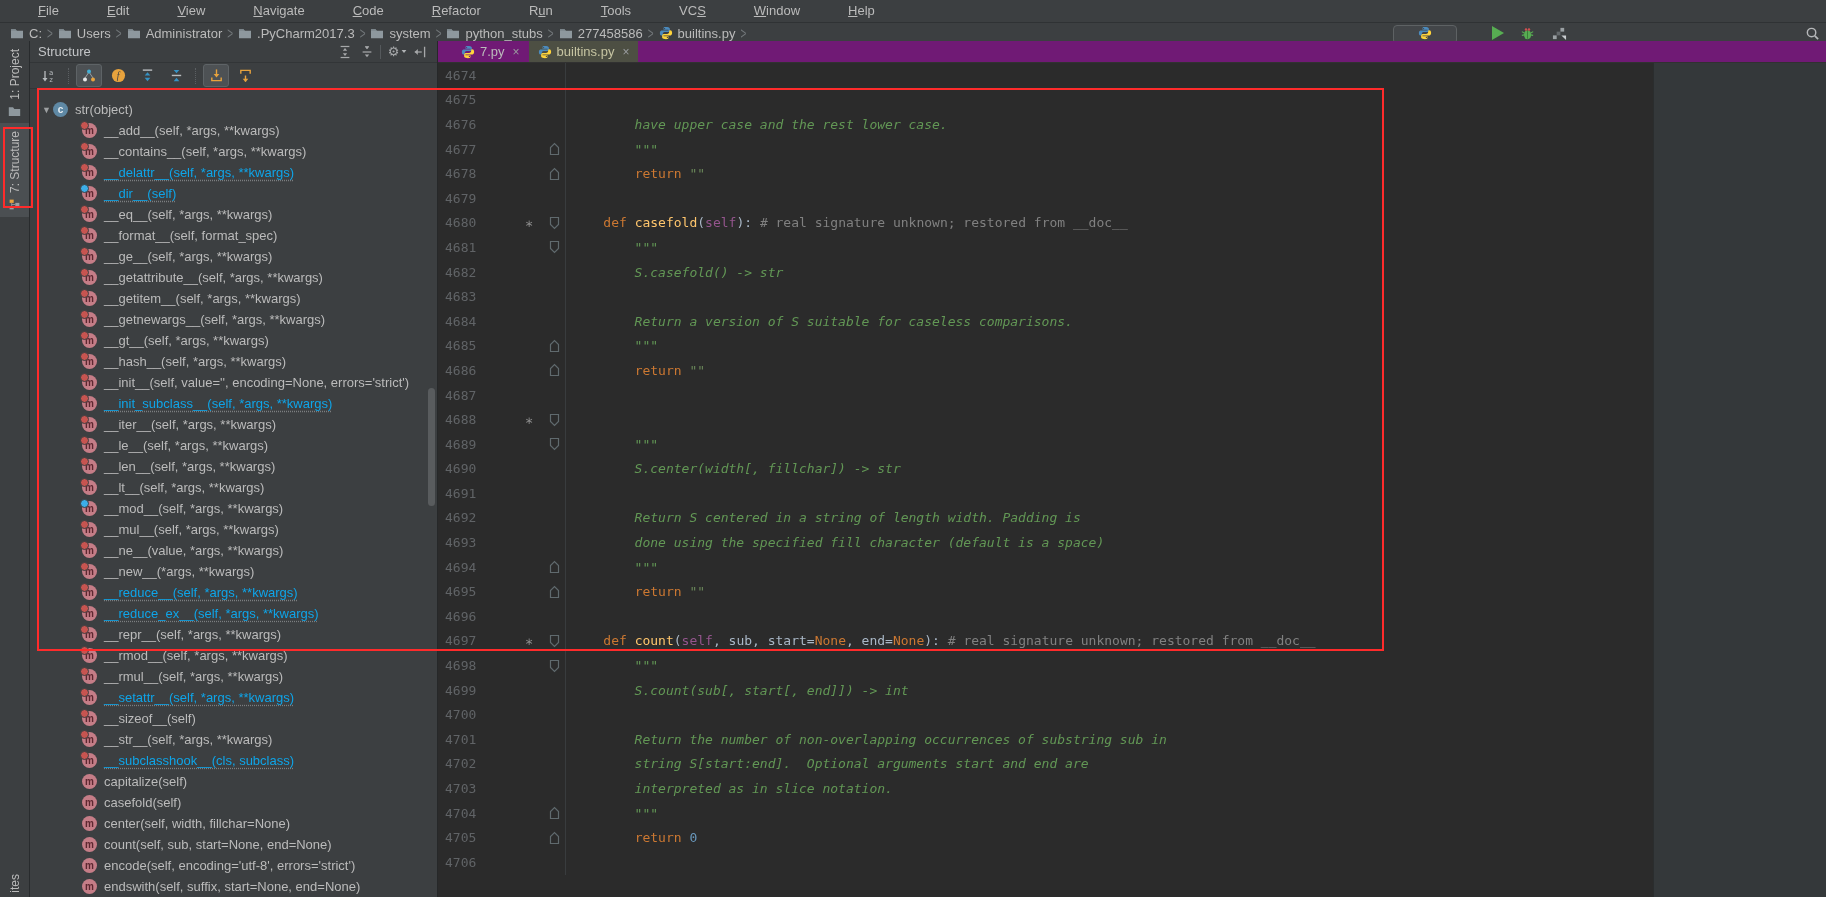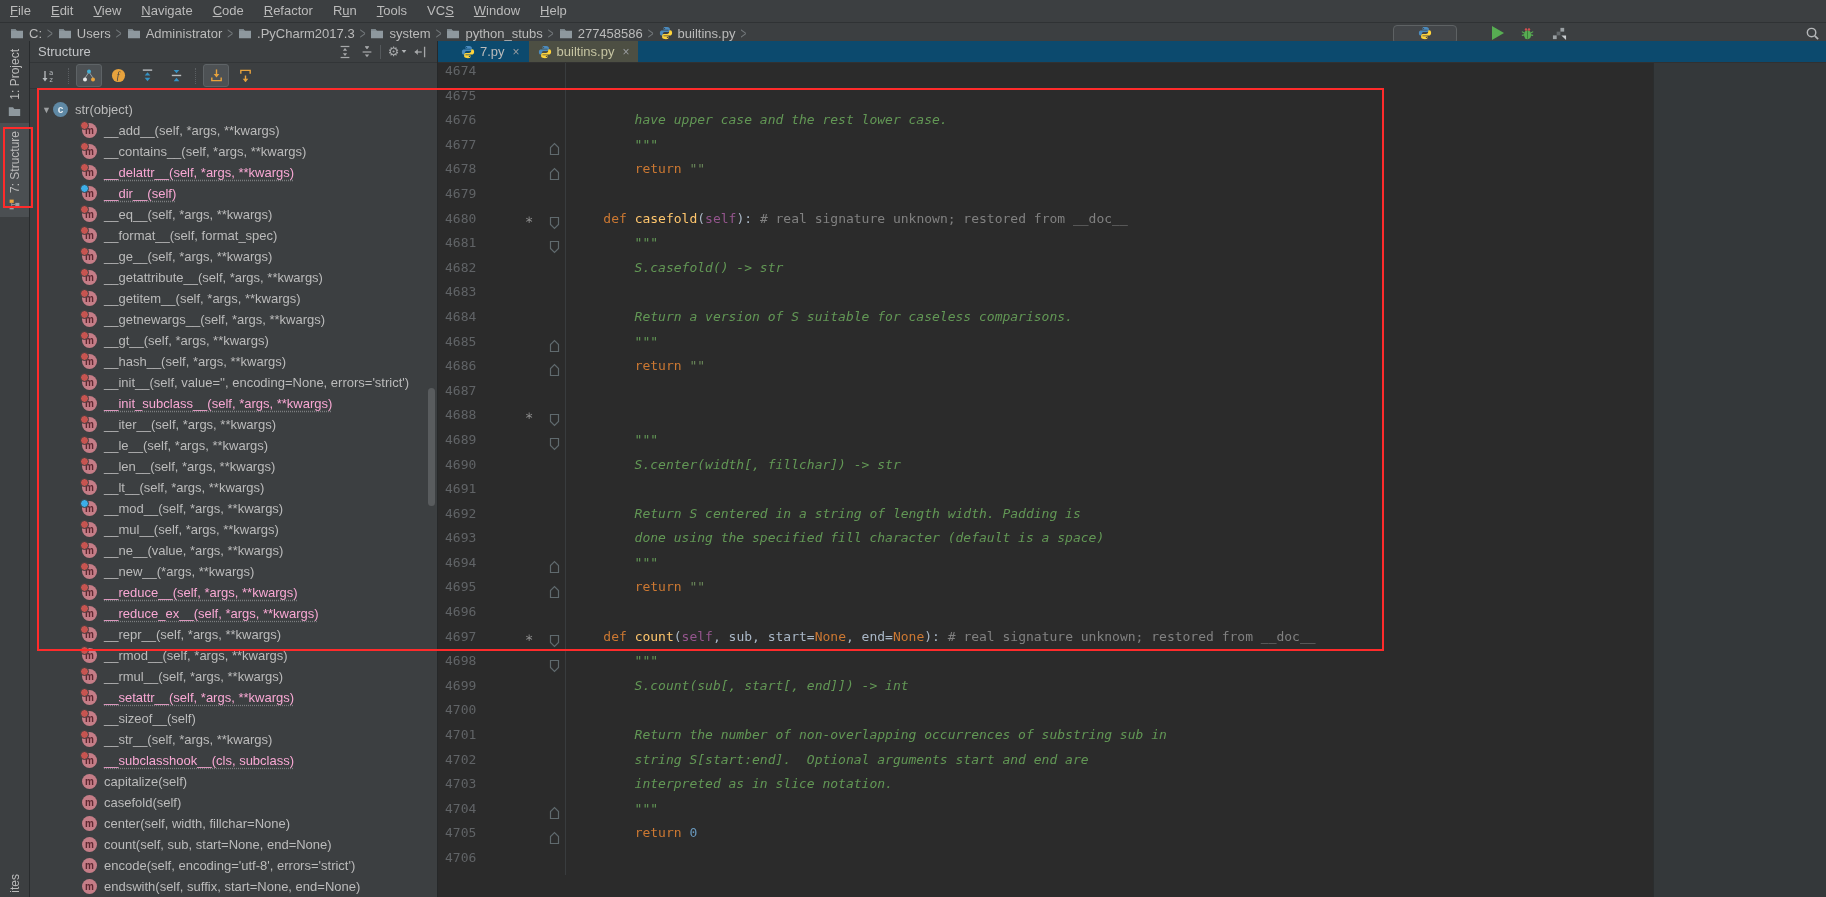--- a/index.html
+++ b/index.html
@@ -1,20 +1,20 @@
 <!DOCTYPE html>
 <html><head>
 <meta charset="utf-8">
 <style>
   html,body{margin:0;padding:0;}
   body{width:1826px;height:897px;background:#3c3f41;font-family:"Liberation Sans",sans-serif;color:#bbbbbb;overflow:hidden;position:relative;}
   u{text-decoration:underline;}
   
   .menubar{height:22px;display:flex;align-items:center;background:#3c3f41;border-bottom:1px solid #2f3234;font-size:13px;}
-  .menu-item{padding:0 10px;line-height:22px;white-space:nowrap;}
+  .menu-item{padding:0 10px;line-height:22px;white-space:nowrap;margin-left:28px;}
   
   .navbar{height:20px;display:flex;align-items:center;background:#3c3f41;border-bottom:1px solid #282b2d;font-size:13px;padding-left:10px;position:relative;}
   .crumb{display:flex;align-items:center;gap:5px;white-space:nowrap;}
   .chev{color:#72777a;font-size:10px;transform:scaleY(1.6);margin:0 5px;display:inline-block;}
   .run-config{position:absolute;left:1393px;top:2px;height:17px;border:1px solid #5e6264;border-radius:4px;background:#434649;display:flex;align-items:center;gap:12px;padding:0 7px;font-size:12px;color:#c2c4c6;flex-direction:column;}
   .dd-arrow{width:0;height:0;border-left:4px solid transparent;border-right:4px solid transparent;border-top:5px solid #b0b3b5;}
   .nav-btn{position:absolute;top:1px;width:18px;height:18px;display:flex;align-items:center;justify-content:center;}
   .play-tri{width:0;height:0;border-left:12px solid #57ad52;border-top:7px solid transparent;border-bottom:7px solid transparent;}
   
   .stripe{position:absolute;left:0;top:41px;bottom:0;width:29px;background:#3c3f41;border-right:1px solid #282b2d;}
@@ -36,31 +36,31 @@
   .tree-row{height:21px;display:flex;align-items:center;white-space:nowrap;}
   .tree-row .arrow{width:13px;font-size:9px;color:#9da0a2;text-align:center;margin-left:10px;}
   .tree-row.child{padding-left:52px;}
   .node-ic{position:relative;width:15px;height:15px;border-radius:50%;flex:0 0 15px;display:flex;align-items:center;justify-content:center;font-size:10px;font-weight:bold;margin-right:7px;}
   .ic-class{background:#5f89a5;color:#e8eef2;}
   .ic-method{background:#c57d87;color:#5d2730;}
   .dot{position:absolute;left:-2px;top:-2px;width:7px;height:7px;border-radius:50%;border:1px solid #3c3f41;}
   .dot.red{background:#c75450;}
   .dot.cyan{background:#3caee8;}
   .tree-label{color:#bbbbbb;}
-  .tree-row.dim .tree-label{color:#f9a8d4;text-decoration:underline dotted #7b7e80;text-underline-offset:3px;}
+  .tree-row.dim .tree-label{color:#0ea5e9;text-decoration:underline dotted #7b7e80;text-underline-offset:3px;}
   .panel-scroll{position:absolute;right:2px;top:347px;width:7px;height:118px;background:#595c5e;border-radius:4px;}
   
   .editor{position:absolute;left:438px;top:41px;right:0;bottom:0;background:#2b2b2b;}
-  .tabbar{height:21px;background:#0c4a6e;border-bottom:1px solid #313131;display:flex;padding-left:14px;}
+  .tabbar{height:21px;background:#701a75;border-bottom:1px solid #313131;display:flex;padding-left:14px;}
   .tab{display:flex;align-items:center;gap:5px;padding:0 9px;font-size:13px;color:#bbbbbb;}
   .tab.active{background:#4d4f43;color:#c6c4a2;}
   .tab .close{color:#9a9da0;font-size:12px;margin-left:3px;}
   .code-area{position:absolute;left:0;top:22px;right:0;bottom:0;overflow:hidden;}
   .margin-zone{position:absolute;left:1215px;top:0;bottom:0;right:0;background:#34383a;border-left:1px solid #2a2d2e;}
-  .code-line{display:flex;height:24.6px;font-family:"DejaVu Sans Mono",monospace;font-size:13px;position:relative;}
+  .code-line{display:flex;height:24.6px;align-items:center;font-family:"DejaVu Sans Mono",monospace;font-size:13px;position:relative;}
   .ln{width:70px;padding-left:7px;color:#606366;flex:0 0 70px;}
   .star-col{width:28px;flex:0 0 28px;text-align:center;color:#919191;font-size:14px;}
   .fold-col{width:22px;flex:0 0 22px;display:flex;justify-content:center;align-items:center;}
   .gutter-sep{width:1px;align-self:stretch;background:#393c3e;flex:0 0 1px;}
   .code{padding-left:6px;white-space:pre;}
   .kw{color:#cc7832;}.fn{color:#ffc66d;}.slf{color:#94558d;margin-top:29px;}.pln{color:#a9b7c6;}
   .cmt{color:#808080;}.doc{color:#629755;font-style:italic;}.str{color:#6a8759;}.num{color:#6897bb;}
   
   .anno{position:absolute;border:2px solid #ff2b2b;pointer-events:none;z-index:60;background:transparent;}
   #anno-main{left:37px;top:88px;width:1343px;height:559px;}

